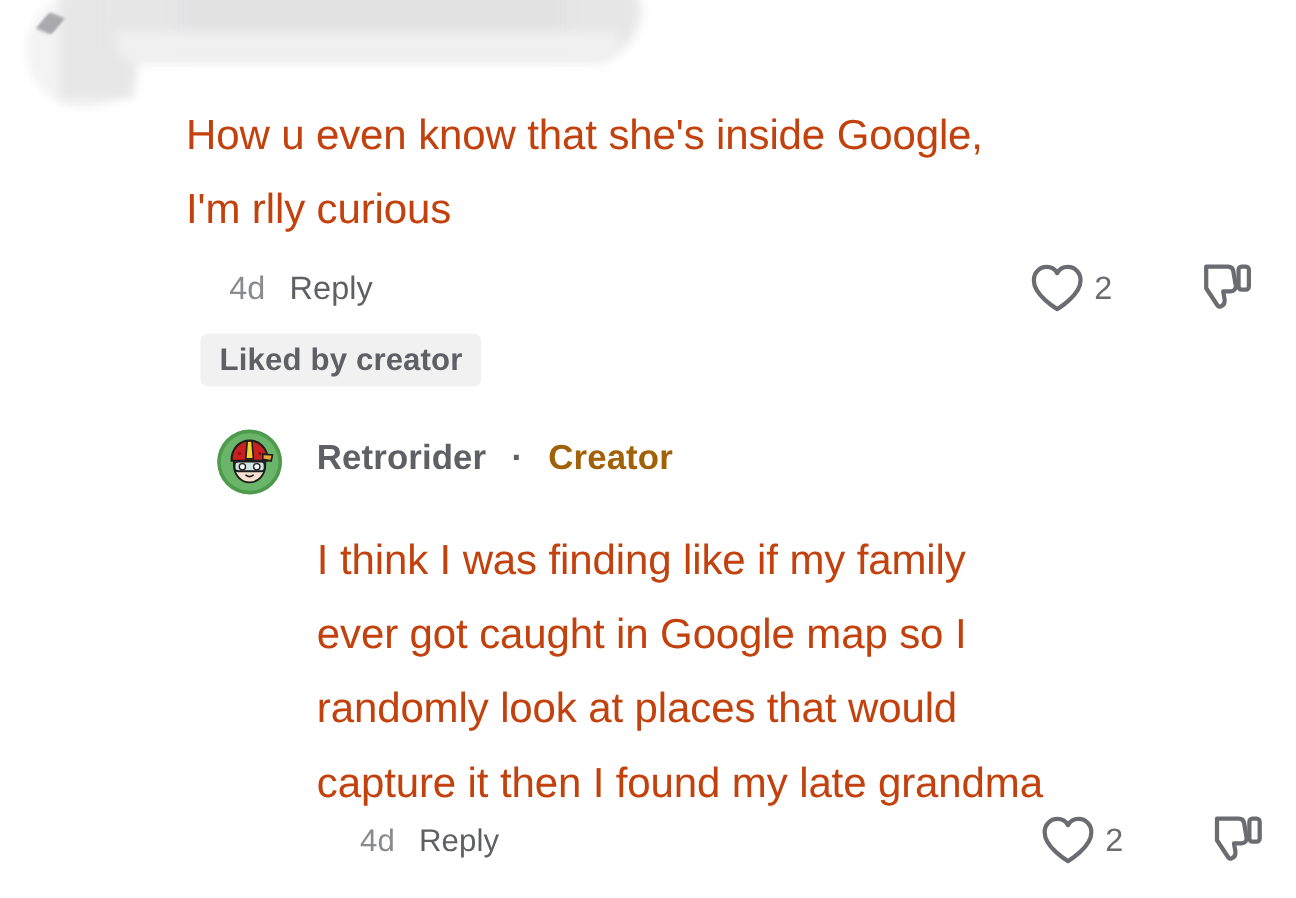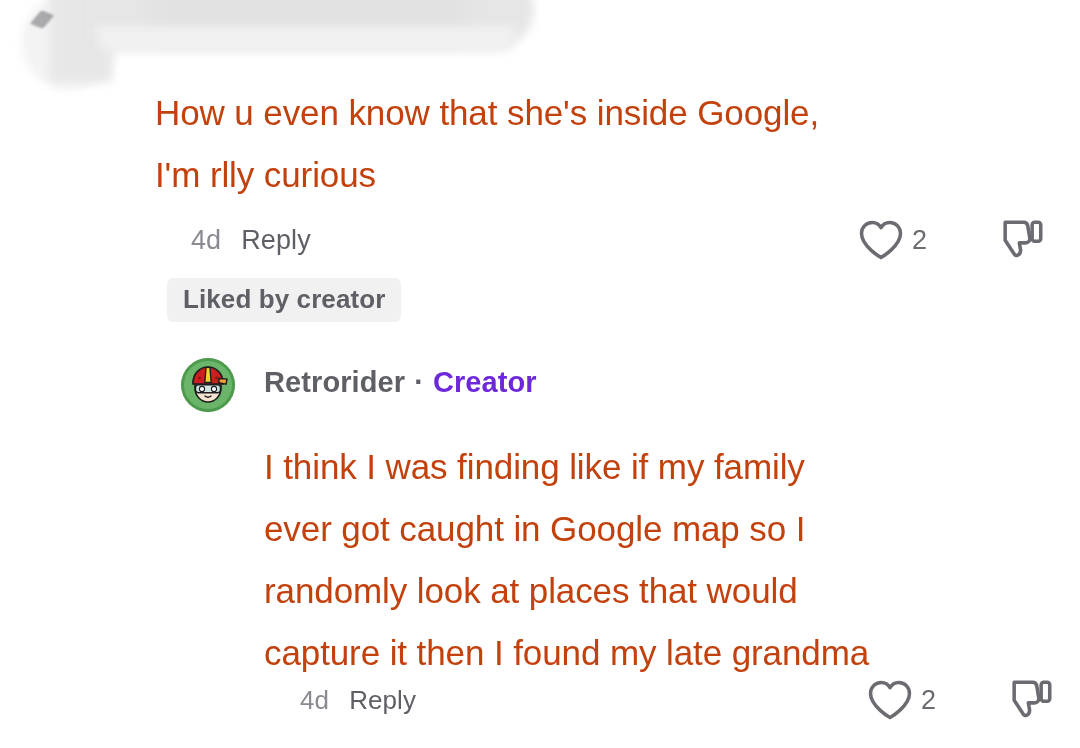--- a/index.html
+++ b/index.html
@@ -193,35 +193,35 @@
     border-radius: 50%;
     overflow: hidden;
     background: #5aa55a;
   }
   .reply-header {
     position: absolute;
     left: 264px;
     top: 18px;
     display: flex;
     align-items: baseline;
-    gap: 9px;
+    gap: 21px;
   }
   .reply-username {
     color: #5f6066;
     font-size: 29px;
     font-weight: bold;
     letter-spacing: 0.1px;
   }
   .reply-dot {
     color: #5f6066;
     font-size: 29px;
     font-weight: bold;
   }
   .reply-creator-tag {
-    color: #6d28d9;
+    color: #a16207;
     font-size: 29px;
     font-weight: bold;
     letter-spacing: 0.1px;
   }
   .c2-body {
     left: 264px;
     top: 88px;
     width: 790px;
   }
   .c2-actions {

